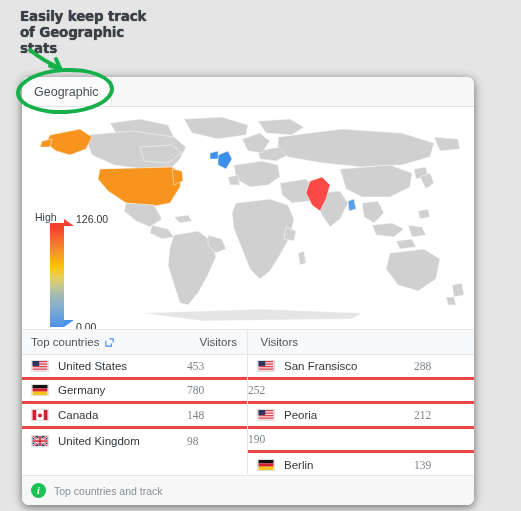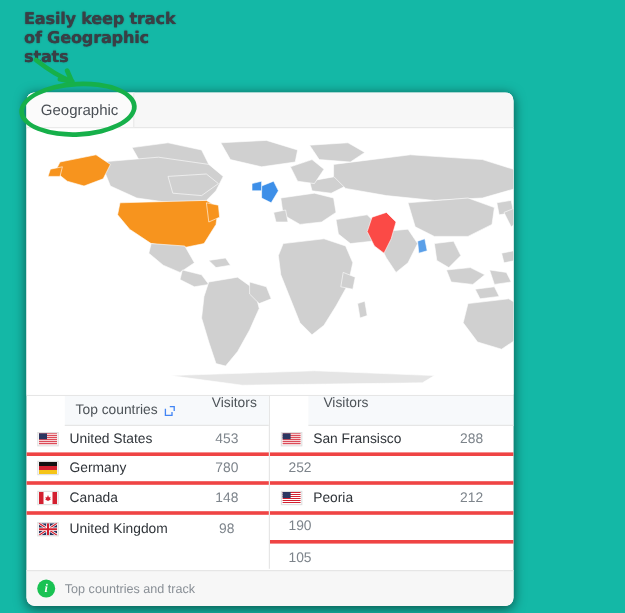--- a/index.html
+++ b/index.html
@@ -2,21 +2,21 @@
 <html><head>
 <meta charset="utf-8">
 <style>
   * { box-sizing: border-box; margin: 0; padding: 0; }
   html, body {
     width: 521px; height: 511px;
     background: #000000;
     font-family: "Liberation Sans", sans-serif;
     overflow: hidden;
   }
-  #root { position: relative; width: 521px; height: 511px; background:#14b8a6; }
+  #root { position: relative; width: 521px; height: 511px; background:#e5e5e5; }
 
   
   .annot-text {
     position: absolute;
     left: 20px; top: 8px;
     width: 150px;
     color: #3a3f45;
     font-family: "DejaVu Sans", sans-serif;
     font-weight: 700;
     font-size: 13.5px;
@@ -34,21 +34,21 @@
     pointer-events: none;
     z-index: 40;
     transform: rotate(-3deg);
   }
   .annot-arrow { position:absolute; left:26px; top:46px; width:40px; height:28px; z-index:39;}
 
   
   #card {
     position: absolute;
     left: 22px; top: 77px;
-    width: 406px; height: 428px;
+    width: 452px; height: 428px;
     background: #ffffff;
     border-radius: 7px;
     overflow: hidden;
     box-shadow: 0 2px 10px rgba(0,0,0,0.55);
   }
 
   
   .tabstrip {
     height: 30px;
     background: #f7f7f7;
@@ -118,38 +118,38 @@
   .legend .lbl-high { left:0px;  top:0px; }
   .legend .lbl-low  { left:2px;  top:116px; }
   .legend .lbl-max  { left:41px; top:2px;  color:#333; }
   .legend .lbl-min  { left:41px; top:110px; color:#333; }
 
   
   .tables { display:flex; height:145px; border-top:1px solid #e6e6e6; }
   .tbl { width:50%; }
   .tbl.left { border-right:1px solid #e6e6e6; }
   .thead {
-    display:flex; 
+    display:flex; align-items:center;
     height:25px;
     background:#f7f9fb;
     border-bottom:1px solid #e6e6e6;
-    font-size:11.5px; color:#4d5358;margin-left:32px;
+    font-size:11.5px; color:#4d5358;
   }
   .th-name { flex:1; padding-left:9px; display:flex; align-items:center; gap:5px; }
   .th-vis  { width:60px; text-align:right; padding-right:10px; color:#4d5358; }
   .ext-icon { display:inline-block; width:11px; height:11px; }
   .trow {
     display:flex; align-items:center;
     height:24.5px;
     border-bottom:3px solid #ef4444;
     font-size:11.5px;
   }
   .trow:last-child { border-bottom:none; }
   .cell-name { flex:1; display:flex; align-items:center; padding-left:9px; gap:9px; color:#30353a; }
-  .cell-vis { width:60px; text-align:center; padding-right:10px; color:#7d848b; }
+  .cell-vis { width:60px; text-align:left; padding-right:10px; color:#7d848b;font-family:Liberation Serif, serif; }
   .flag { width:18px; height:12px; flex:0 0 18px; border:1px solid rgba(0,0,0,.12); display:block; }
 
   
   .footer {
     position:absolute; left:0; bottom:0;
     width:100%; height:30px;
     background:#f7f7f7;
     border-top:1px solid #e6e6e6;
     display:flex; align-items:center;
     padding-left:9px; gap:8px;
@@ -252,20 +252,29 @@
 
           <path d="M368 146 L402 142 L418 152 L414 172 L396 184 L376 178 L364 162 Z"></path>
 
           <path d="M430 178 L440 176 L442 188 L432 190 Z"></path>
           <path d="M424 190 L432 190 L434 198 L426 198 Z"></path>
 
           <path d="M120 206 L240 202 L340 206 L330 212 L180 214 Z" opacity="0.55"></path>
         </g>
       </svg>
 
+      <div class="legend">
+        <div class="bar"></div>
+        <div class="tri-top"></div>
+        <div class="tri-bot"></div>
+        <div class="lbl lbl-high">High</div>
+        <div class="lbl lbl-max">126.00</div>
+        <div class="lbl lbl-min">0.00</div>
+        <div class="lbl lbl-low">Low</div>
+      </div>
     </div>
 
     <div class="tables">
 
       <div class="tbl left">
         <div class="thead">
           <div class="th-name">
             <span>Top countries</span>
             <svg class="ext-icon" viewBox="0 0 12 12">
               <path d="M2 4 L2 10 L8 10 L8 7" fill="none" stroke="#4285f4" stroke-width="1.2"></path>
@@ -373,21 +382,29 @@
                 <rect width="8" height="6" fill="#2a3560"></rect>
               </svg>
               <span>Peoria</span>
             </div>
             <div class="cell-vis">212</div>
           </div>
           <div class="trow">
             <div class="cell-vis">190</div>
           </div>
           <div class="trow">
-            <div class="cell-vis">105</div>
+            <div class="cell-name">
+              <svg class="flag" viewBox="0 0 18 12">
+                <rect width="18" height="4" fill="#111"></rect>
+                  <rect y="4" width="18" height="4" fill="#d32030"></rect>
+                  <rect y="8" width="18" height="4" fill="#f5c518"></rect>
+              </svg>
+              <span>Berlin</span>
+            </div>
+            <div class="cell-vis">139</div>
           </div>
         </div>
       </div>
     </div>
 
     <div class="footer">
       <div class="info-icon">i</div>
       <div class="footer-text">Top countries and track</div>
     </div>
 

